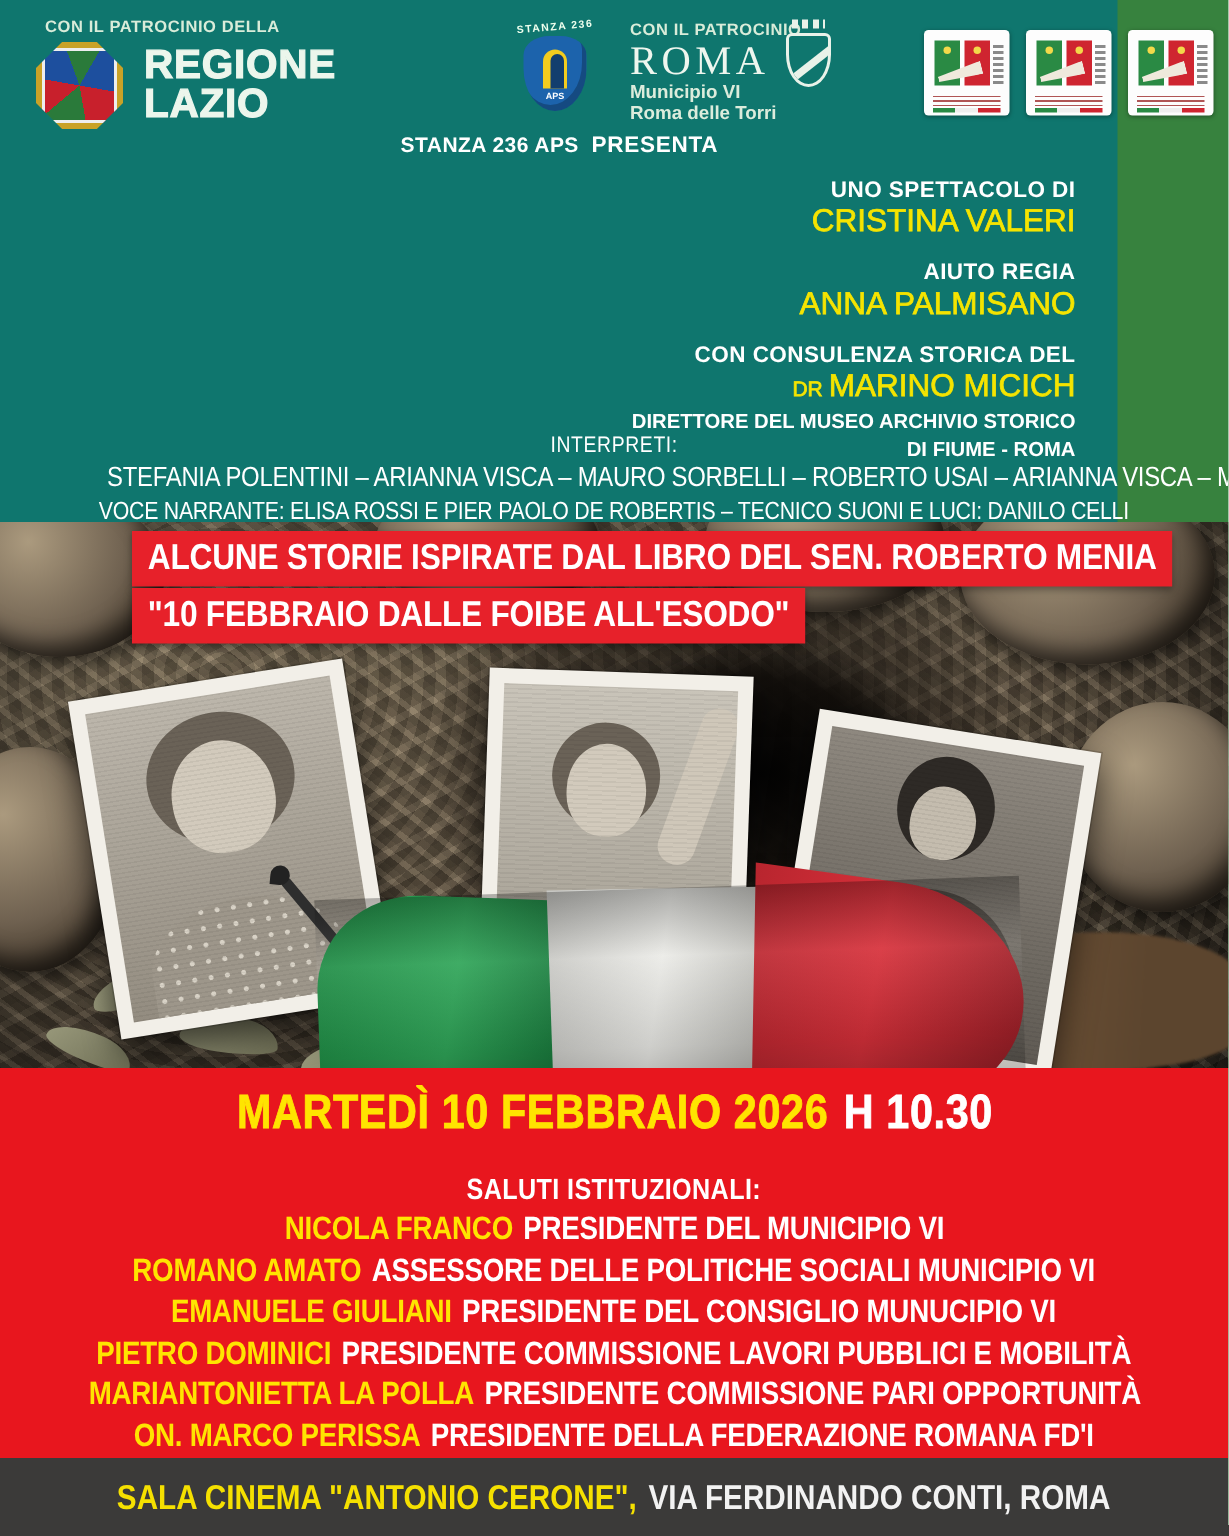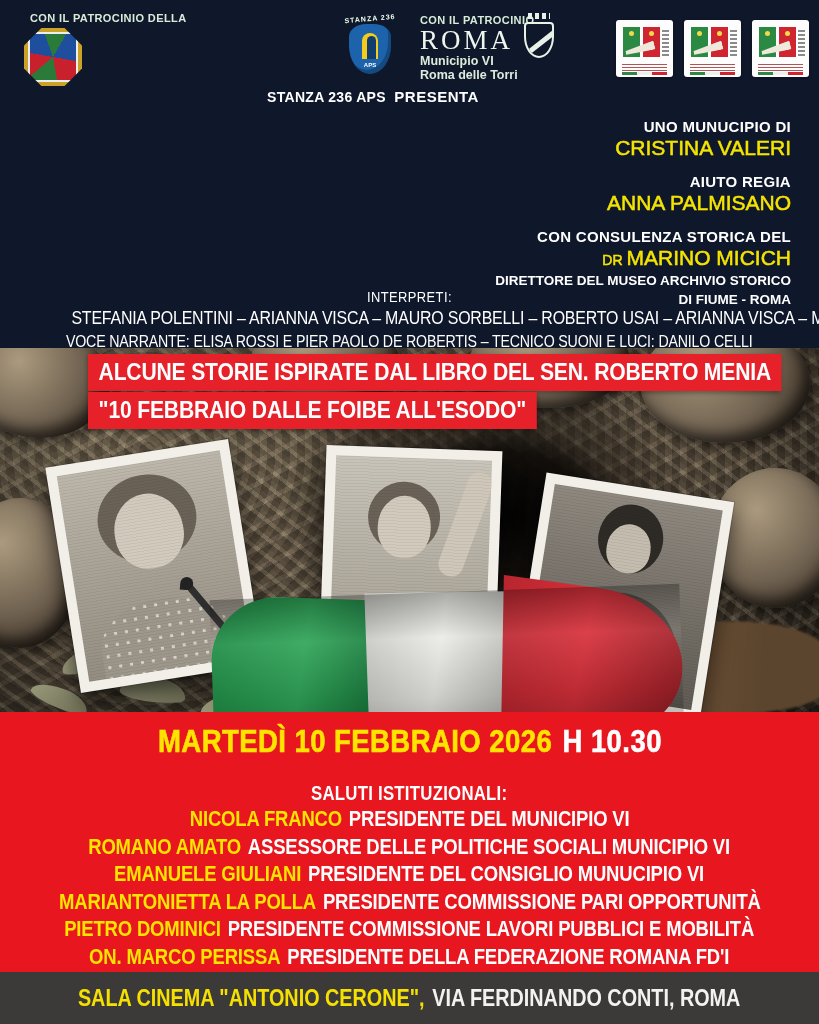--- a/index.html
+++ b/index.html
@@ -2,21 +2,21 @@
 <html><head>
 <meta charset="utf-8">
 <style>
   html,body{margin:0;padding:0;background:#ffffff;}
   *{box-sizing:border-box;}
   .poster{
     position:relative;width:819px;height:1024px;overflow:hidden;
     font-family:"Liberation Sans",sans-serif;background:#37823e;
   }
   
-  .header{position:absolute;top:0;left:0;width:819px;height:348px;background:#0f172a;}
+  .header{position:absolute;top:0;left:0;width:745px;height:348px;background:#0f766e;}
   .small-label{font-size:11px;font-weight:bold;color:#d9ecd9;letter-spacing:.4px;}
   .patrocinio-left{position:absolute;top:12px;left:30px;}
   
   .lazio-emblem{
     position:absolute;top:28px;left:24px;width:58px;height:58px;
     background:
       conic-gradient(from 30deg,#1d4f9e 0 70deg,#c8202c 70deg 140deg,#2a7a3a 140deg 200deg,#c8202c 200deg 250deg,#1d4f9e 250deg 310deg,#2a7a3a 310deg 360deg);
     border:4px solid #c9a227;border-radius:10px;
     clip-path:polygon(30% 0,70% 0,100% 30%,100% 70%,70% 100%,30% 100%,0 70%,0 30%);
     box-shadow:inset 0 0 0 2px #eee;
@@ -159,20 +159,24 @@
   .venue-w{color:#f2f2f2;margin-left:9px;}
 </style>
 </head>
 <body>
 
 <div class="poster">
 
   <div class="header">
     <div class="small-label patrocinio-left">CON IL PATROCINIO DELLA</div>
     <div class="lazio-emblem"></div>
+    <div class="regione-text">
+      <div>REGIONE</div>
+      <div>LAZIO</div>
+    </div>
 
     <div class="stanza-logo">
       <div class="stanza-arc">STANZA 236</div>
       <div class="stanza-shield">
         <div class="stanza-door"></div>
         <div class="stanza-aps">APS</div>
       </div>
     </div>
     <div class="presenta-line">
       <span class="presenta-bold">STANZA 236 APS</span>
@@ -210,21 +214,21 @@
           <div class="fita-red"></div>
           <div class="fita-beam"></div>
         <div class="fita-side"></div>
           <div class="fita-caption"></div>
           <div class="fita-tricolor"></div>
       </div>
     </div>
 
 
     <div class="credits">
-      <div class="cred-label">UNO MUNUCIPIO DI</div>
+      <div class="cred-label">UNO SPETTACOLO DI</div>
       <div class="cred-name">CRISTINA VALERI</div>
       <div class="cred-gap"></div>
       <div class="cred-label">AIUTO REGIA</div>
       <div class="cred-name">ANNA PALMISANO</div>
       <div class="cred-gap"></div>
       <div class="cred-label">CON CONSULENZA STORICA DEL</div>
       <div class="cred-name">
         <span class="cred-prefix">DR</span><span>MARINO MICICH</span>
       </div>
       <div class="cred-note">DIRETTORE DEL MUSEO ARCHIVIO STORICO</div>
@@ -303,24 +307,24 @@
     <div class="guest-line">
       <span class="cx"><span class="guest-name">NICOLA FRANCO</span><span class="guest-role">PRESIDENTE DEL MUNICIPIO VI</span></span>
     </div>
     <div class="guest-line">
       <span class="cx"><span class="guest-name">ROMANO AMATO</span><span class="guest-role">ASSESSORE DELLE POLITICHE SOCIALI MUNICIPIO VI</span></span>
     </div>
     <div class="guest-line">
       <span class="cx"><span class="guest-name">EMANUELE GIULIANI</span><span class="guest-role">PRESIDENTE DEL CONSIGLIO MUNUCIPIO VI</span></span>
     </div>
     <div class="guest-line">
+      <span class="cx"><span class="guest-name">PIETRO DOMINICI</span><span class="guest-role">PRESIDENTE COMMISSIONE LAVORI PUBBLICI E MOBILITÀ</span></span>
+    </div>
+    <div class="guest-line">
       <span class="cx"><span class="guest-name">MARIANTONIETTA LA POLLA</span><span class="guest-role">PRESIDENTE COMMISSIONE PARI OPPORTUNITÀ</span></span>
-    </div>
-    <div class="guest-line">
-      <span class="cx"><span class="guest-name">PIETRO DOMINICI</span><span class="guest-role">PRESIDENTE COMMISSIONE LAVORI PUBBLICI E MOBILITÀ</span></span>
     </div>
     <div class="guest-line">
       <span class="cx"><span class="guest-name">ON. MARCO PERISSA</span><span class="guest-role">PRESIDENTE DELLA FEDERAZIONE ROMANA FD'I</span></span>
     </div>
   </div>
 
   <div class="venue">
     <span class="cx">
       <span class="venue-y">SALA CINEMA "ANTONIO CERONE",</span><span class="venue-w">VIA FERDINANDO CONTI, ROMA</span>
     </span>

